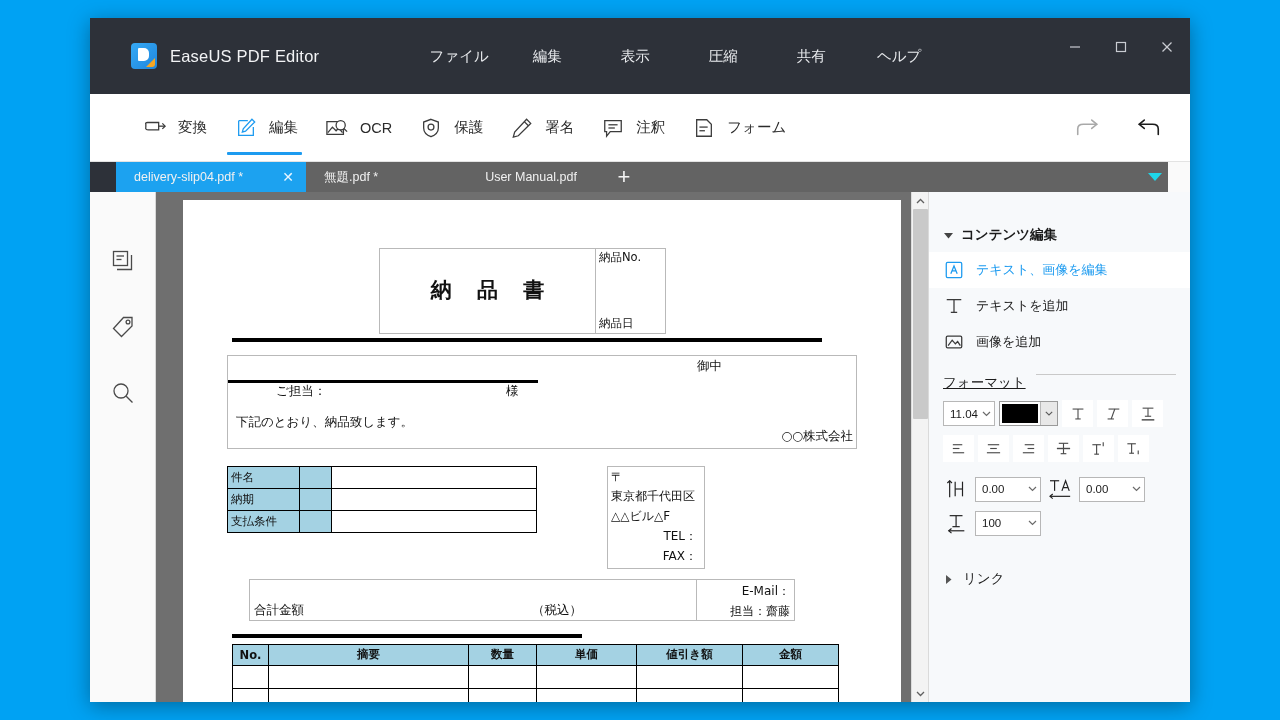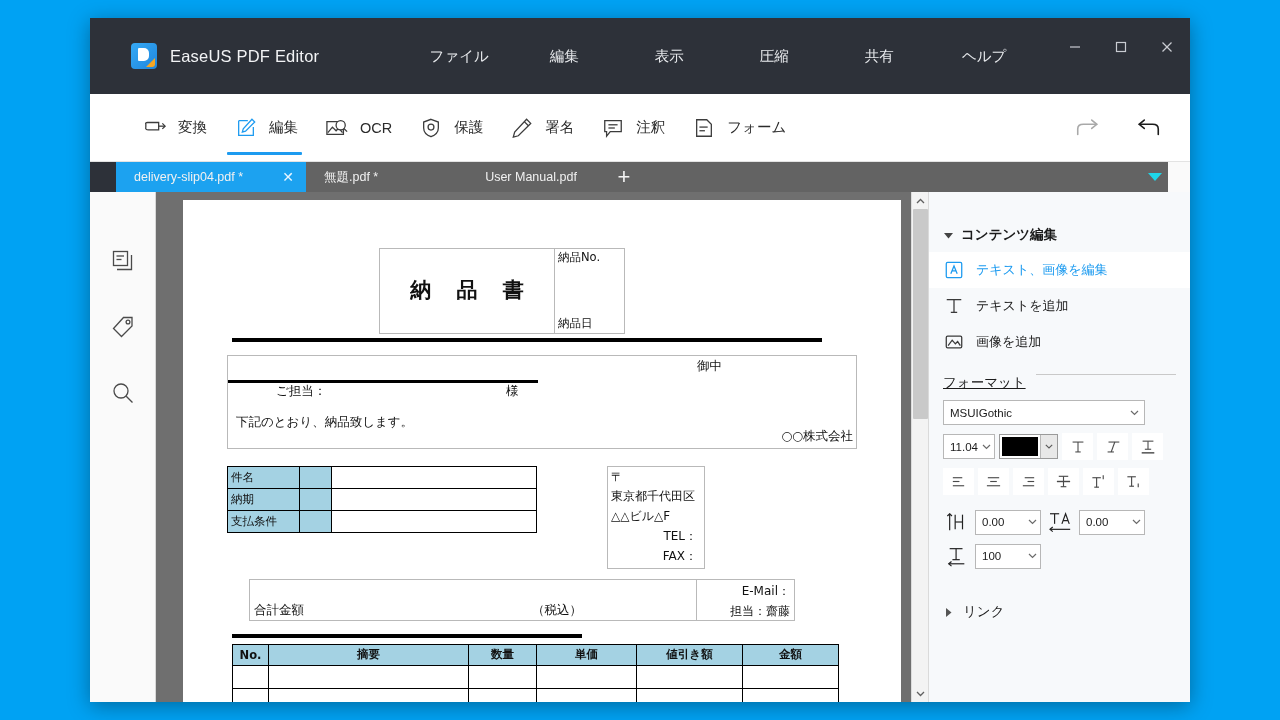--- a/index.html
+++ b/index.html
@@ -41,21 +41,21 @@
   #brand-logo::after {
     content: ""; position: absolute; right: 2px; bottom: 2px;
     width: 9px; height: 9px; background: #f5a623;
     clip-path: polygon(100% 0,100% 100%,0 100%);
     border-radius: 0 0 3px 0;
   }
   #brand-title {
     color: #f2f3f5; font-size: 16.5px; margin-left: 13px;
     letter-spacing: .2px; white-space: nowrap;
   }
-  #menu-bar { display: flex; margin-left: 96px; gap: 17px; }
+  #menu-bar { display: flex; margin-left: 96px; gap: 0; }
   .menu-item {
     color: #e9ebee; font-size: 14.5px;
     padding: 6px 0; width: 88px; text-align: center;
     cursor: default; white-space: nowrap;
   }
   #window-controls {
     position: absolute; right: 0; top: 0;
     height: 58px; display: flex; align-items: center;
   }
   .win-btn {
@@ -191,21 +191,21 @@
   #sb-track { flex: 1 1 auto; width: 17px; position: relative; }
   #sb-thumb {
     position: absolute; top: 0; left: 1px;
     width: 15px; height: 210px; background: #c9c9c9; border-radius: 1px;
   }
 
   
   .doc-title-row { display: flex; align-items: stretch; margin-top: 26px; }
   .doc-title-box {
     border: 1px solid #b9b9b9;
-    width: 176px; margin-left: 152px;
+    width: 217px; margin-left: 152px;
     display: flex; align-items: center; justify-content: center;
     padding: 3px 0 5px;
   }
   .doc-title-text {
     font-size: 21px; font-weight: 700; letter-spacing: 9px;
     text-indent: 9px;
   }
   .doc-no-box {
     border: 1px solid #b9b9b9; border-left: none;
     width: 70px; display: flex; flex-direction: column;
@@ -689,30 +689,20 @@
           </svg>
         </span>
         <span class="pi-lbl">画像を追加</span>
       </div>
 
       <div class="fmt-head">
         <span>フォーマット</span>
         <span class="hr"></span>
       </div>
 
-      <div class="fmt-row">
-        <div class="combo" id="font-family-combo">
-          <span class="cv">MSUIGothic</span>
-          <span class="cc">
-            <svg width="9" height="6" viewBox="0 0 9 6" fill="none" stroke="currentColor" stroke-width="1.2">
-                <polyline points="1,1 4.5,4.5 8,1"></polyline>
-              </svg>
-          </span>
-        </div>
-      </div>
 
       <div class="fmt-row" id="text-style-row">
         <div class="combo" id="font-size-combo">
           <span class="cv">11.04</span>
           <span class="cc">
             <svg width="9" height="6" viewBox="0 0 9 6" fill="none" stroke="currentColor" stroke-width="1.2">
                 <polyline points="1,1 4.5,4.5 8,1"></polyline>
               </svg>
           </span>
         </div>

